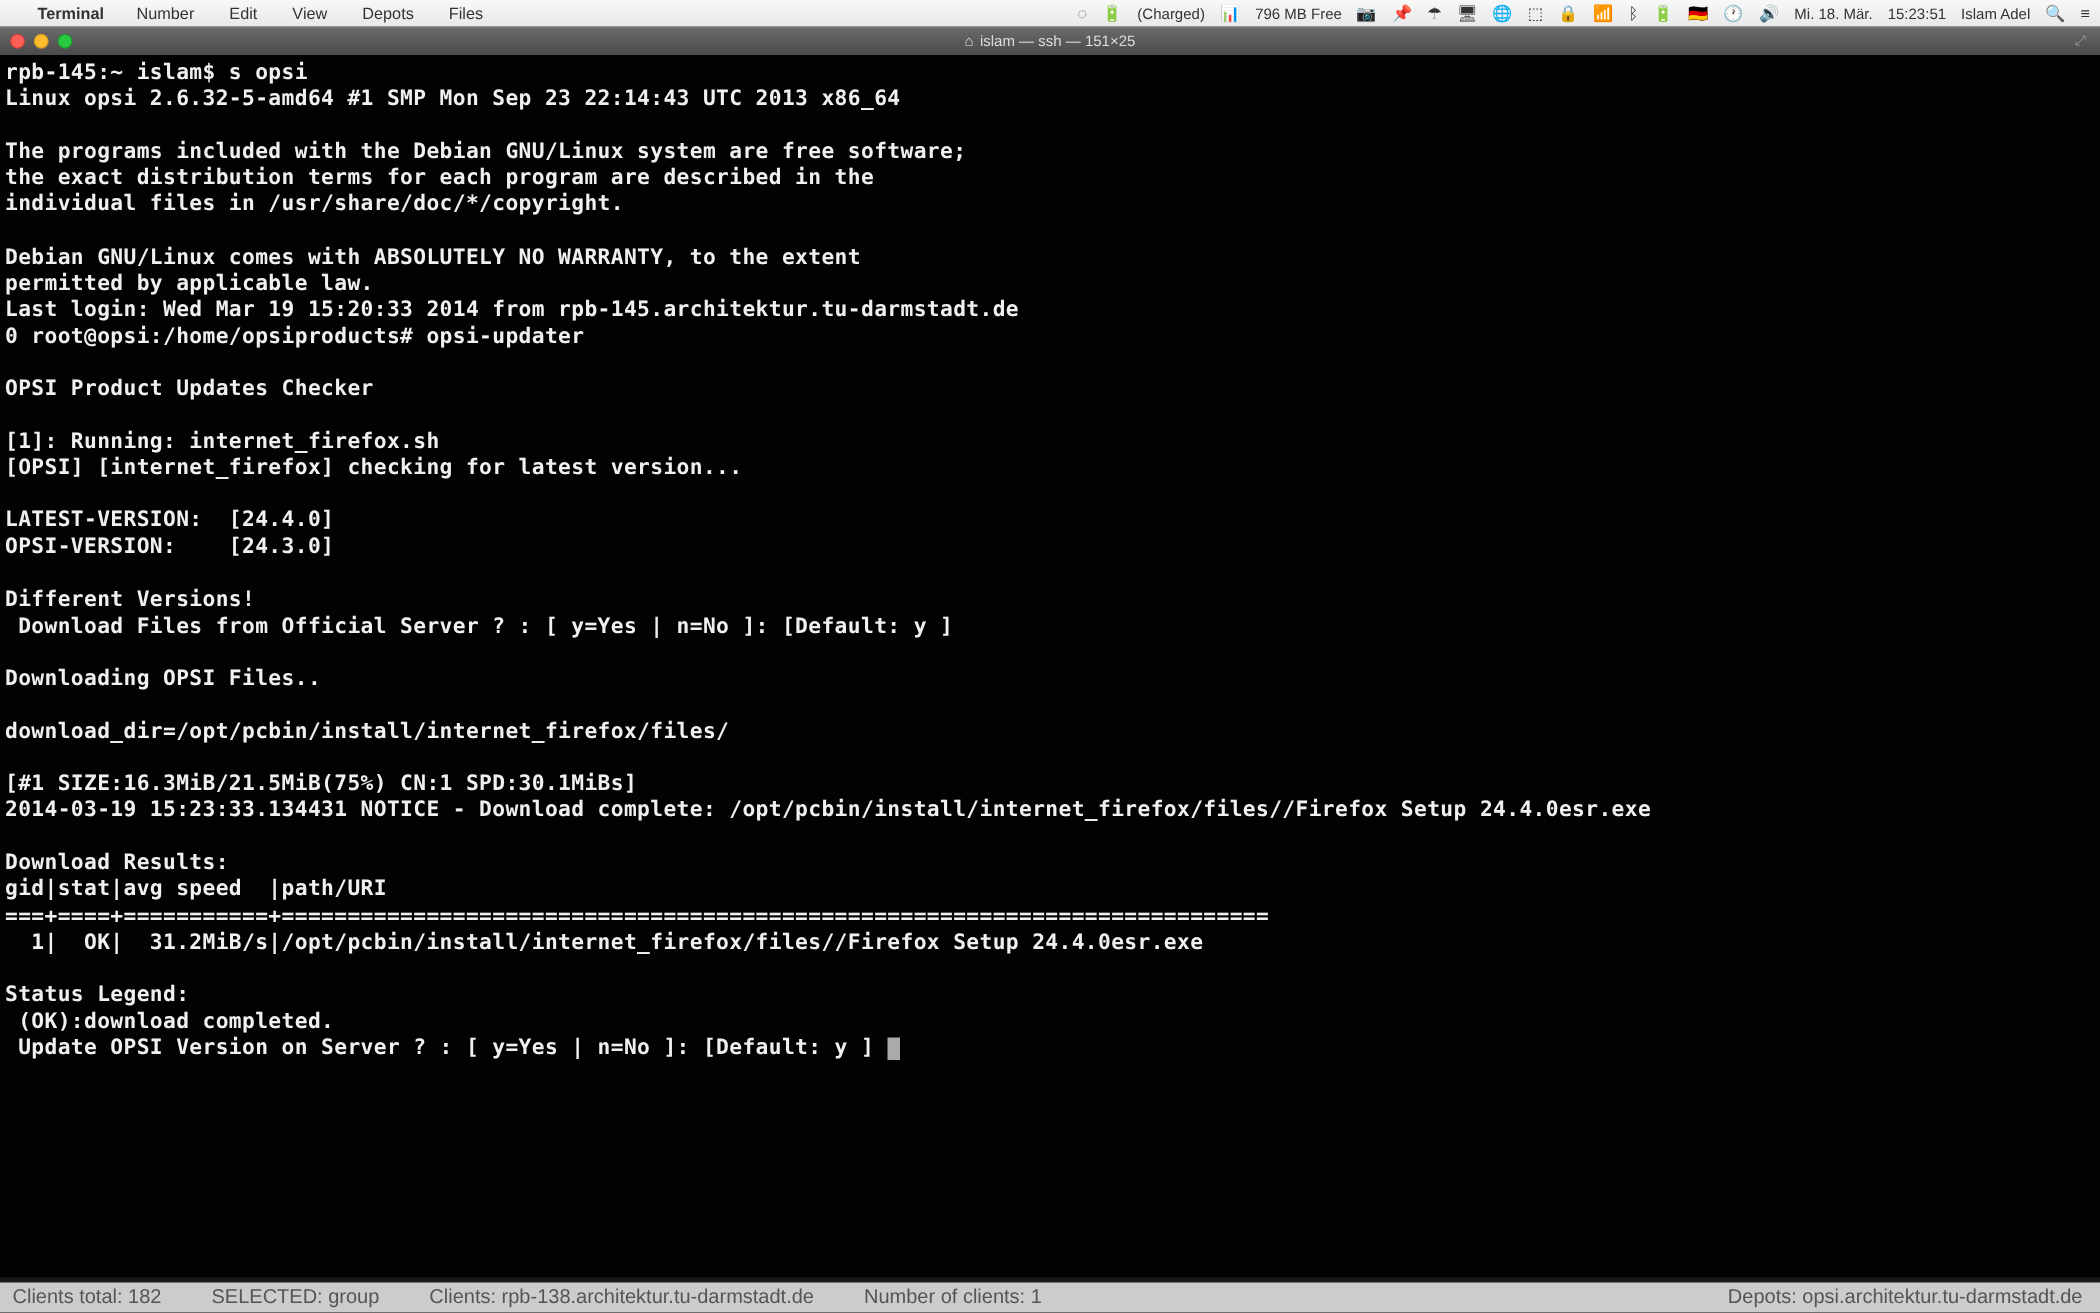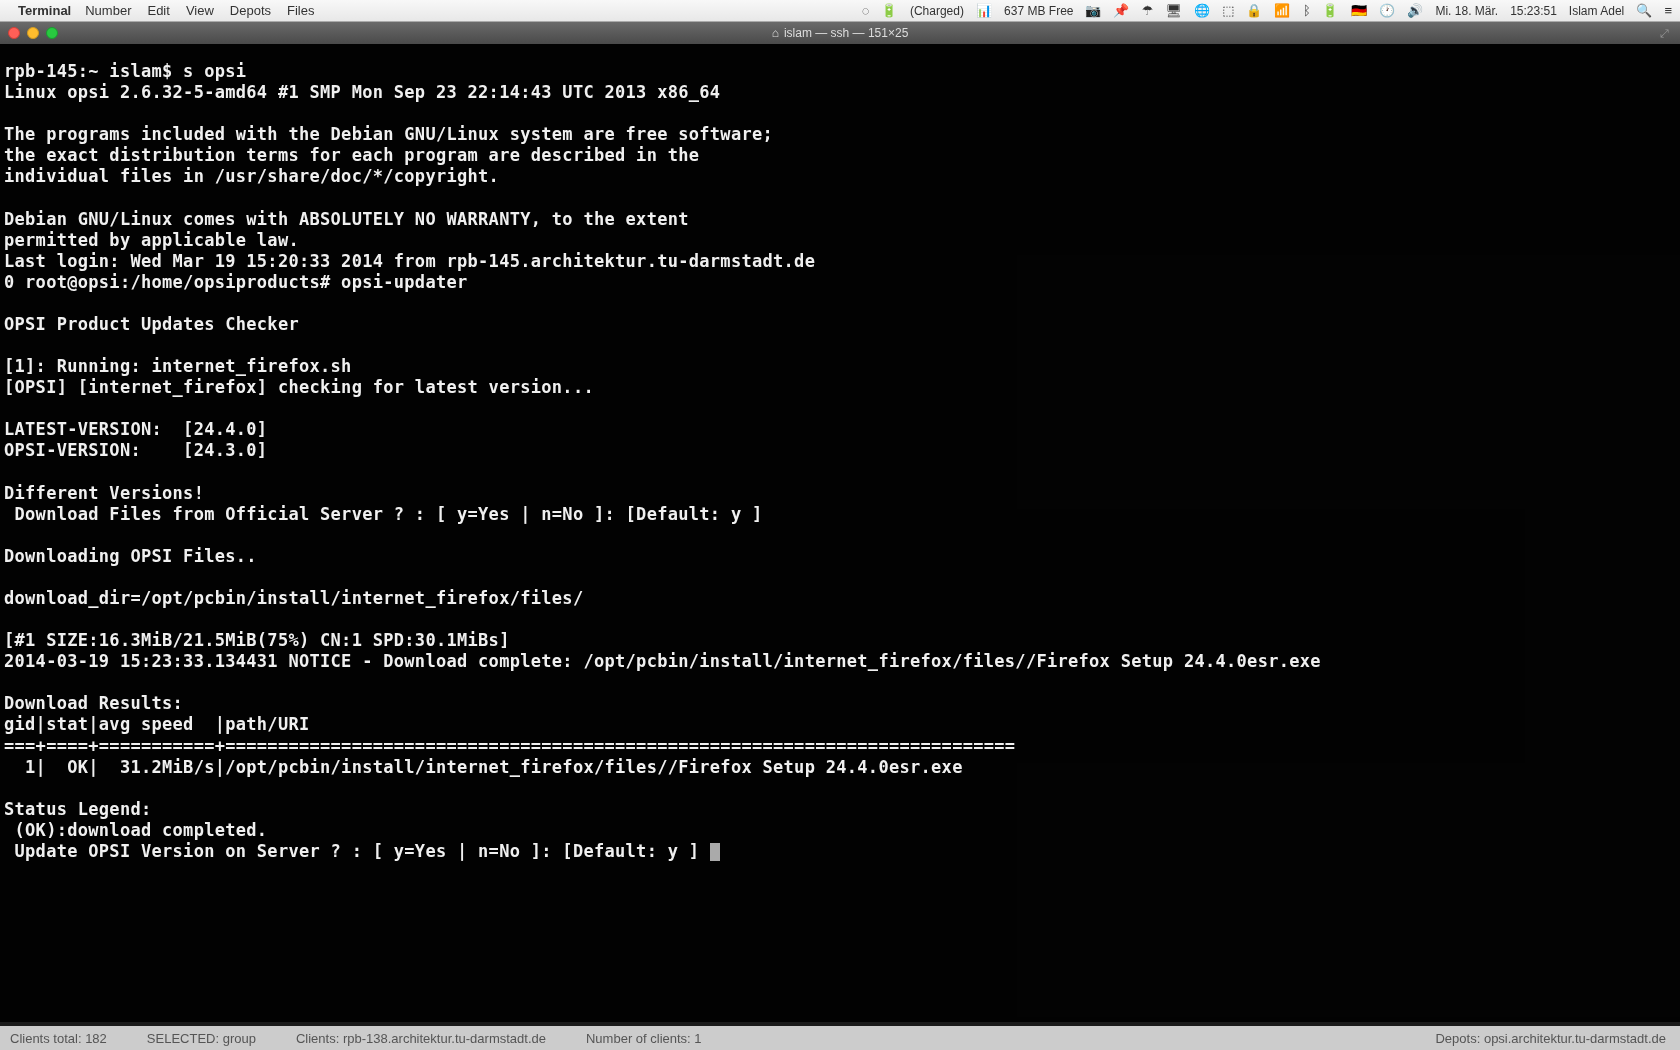--- a/index.html
+++ b/index.html
@@ -17,21 +17,21 @@
       background: linear-gradient(#f8f8f8, #e8e8e8);
       border-bottom: 1px solid #aaa;
       display: flex;
       align-items: center;
       font-size: 13px;
       color: #333;
       padding: 0 8px;
       position: relative;
       z-index: 100;
     }
-    .menubar-left { display: flex; align-items: center; gap: 0; }
+    .menubar-left { display: flex; align-items: center; gap: 12px; }
     .menubar-left .apple { font-size: 15px; margin-right: 10px; }
     .menubar-left .app-name { font-weight: bold; margin-right: 14px; }
     .menubar-left .menu-item { margin-right: 16px; cursor: default; }
     .menubar-right {
       margin-left: auto;
       display: flex;
       align-items: center;
       gap: 12px;
       font-size: 12px;
     }
@@ -71,21 +71,21 @@
       color: #999;
       font-size: 11px;
     }
     
     .terminal {
       background: rgba(0,0,0,0.9);
       color: #f0f0f0;
       font-family: "Menlo", "Monaco", "Consolas", monospace;
       font-size: 17px;
       line-height: 1.24;
-      padding: 17px 4px;
+      padding: 4px 4px;
       height: 978px;
       white-space: pre;
       letter-spacing: 0.3px;
       font-weight: bold;
       position: relative;
       z-index: 50;
     }
     .cursor {
       display: inline-block;
       width: 10px;
@@ -95,21 +95,21 @@
     }
     
     .bottom-status {
       position: absolute;
       bottom: 0;
       left: 0;
       right: 0;
       height: 24px;
       background: #ccc;
       color: #555;
-      font-size: 13px;
+      font-size: 16px;
       display: flex;
       align-items: center;
       padding: 0 10px;
       z-index: 10;
     }
     .bottom-status .seg { margin-right: 40px; }
     .bottom-status .seg.right { margin-left: auto; margin-right: 4px; }
   </style>
 </head>
 <body>
@@ -122,21 +122,21 @@
     <span class="menu-item">Edit</span>
     <span class="menu-item">View</span>
     <span class="menu-item">Depots</span>
     <span class="menu-item">Files</span>
   </div>
   <div class="menubar-right">
     <span class="icon">◌</span>
     <span class="icon">🔋</span>
     <span class="status-text">(Charged)</span>
     <span class="icon">📊</span>
-    <span class="status-text">637 MB Free</span>
+    <span class="status-text">796 MB Free</span>
     <span class="icon">📷</span>
     <span class="icon">📌</span>
     <span class="icon">☂</span>
     <span class="icon">🖥</span>
     <span class="icon">🌐</span>
     <span class="icon">⬚</span>
     <span class="icon">🔒</span>
     <span class="icon">📶</span>
     <span class="icon">ᛒ</span>
     <span class="icon">🔋</span>

